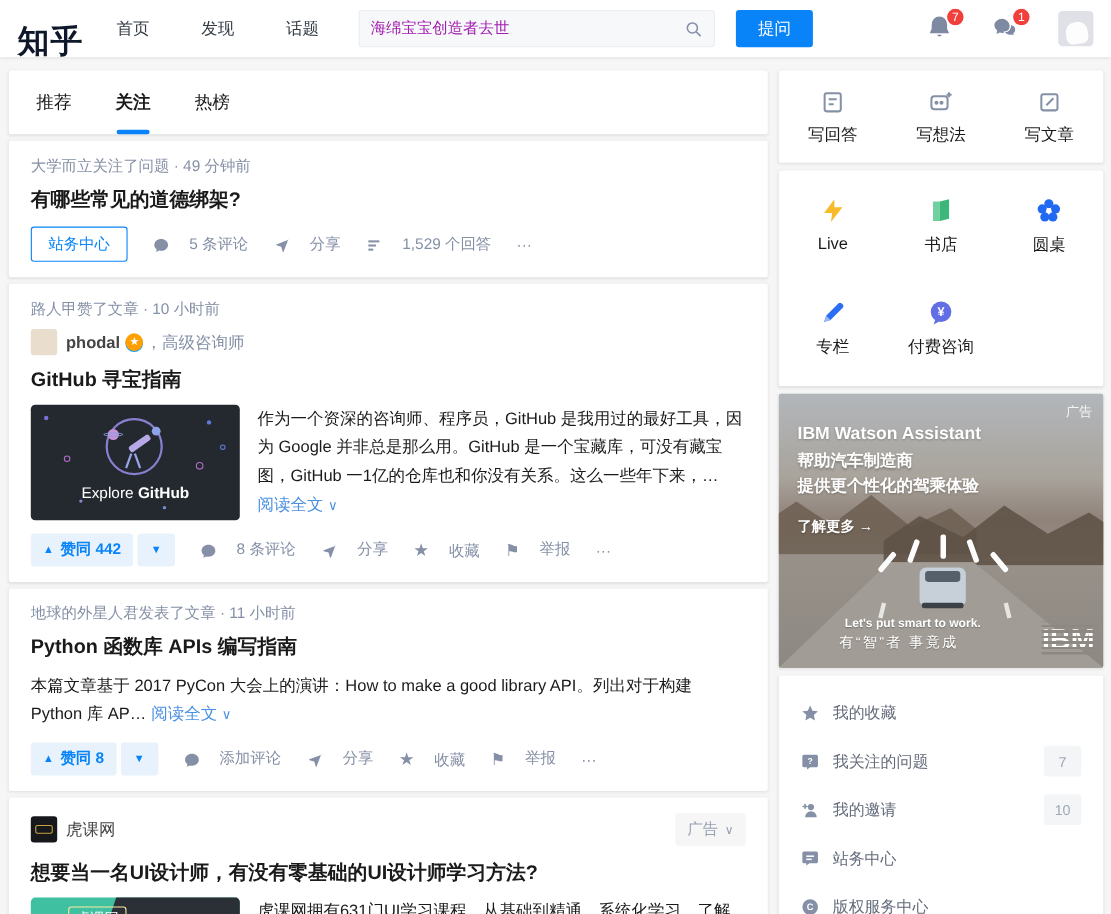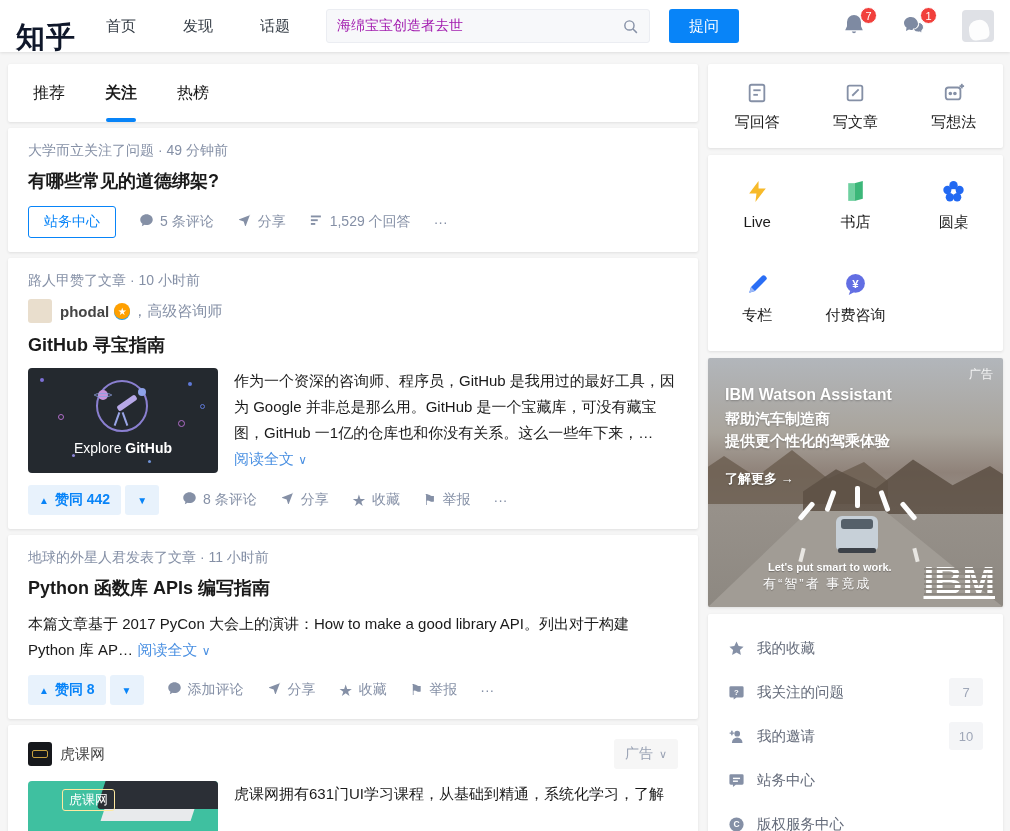--- a/index.html
+++ b/index.html
@@ -84,21 +84,21 @@
   .gh-planet { position:absolute; left:70px; top:22px; width:10px; height:10px; border-radius:50%; background:#c693d8; }
   .gh-ring { position:absolute; left:66px; top:25px; width:18px; height:4px; border-radius:50%; border:1px solid #8fa0e0; }
   .gh-moon { position:absolute; left:110px; top:20px; width:8px; height:8px; border-radius:50%; background:#8ea2e8; }
   .gh-dot { position:absolute; border-radius:50%; }
   .gh-text { position:absolute; left:0; right:0; top:72px; text-align:center; color:#fff; font-size:14px; }
   .gh-text b { font-weight:bold; }
   .feed-excerpt { font-size:15px; color:#1a1a1a; line-height:26px; }
   .read-more { color:#4a90e2; font-size:15px; cursor:pointer; white-space:nowrap; }
   .read-more .chev { font-size:12px; }
   .actions { display:flex; align-items:center; gap:23px; margin-top:12px; }
-  .act { display:inline-flex; align-items:flex-start; gap:6px; color:#8590a6; font-size:14px; cursor:pointer; }
+  .act { display:inline-flex; align-items:flex-end; gap:18px; color:#8590a6; font-size:14px; cursor:pointer; }
   .act svg { width:15px; height:15px; fill:currentColor; }
   .follow-btn {
     height:32px; padding:0 15px; border:1px solid #0884f8; color:#0884f8; background:#fff;
     border-radius:3px; font-size:14px; cursor:pointer; font-family:inherit;
   }
   .vote-group { display:inline-flex; gap:4px; }
   .vote-btn {
     height:30px; padding:0 11px; border:none; border-radius:3px; background:#e8f2fc; color:#0884f8;
     font-size:14px; font-weight:bold; cursor:pointer; display:inline-flex; align-items:center; gap:6px;
     font-family:inherit;
@@ -145,21 +145,21 @@
   .ibm-ray { position:absolute; width:5px; height:22px; background:#fdfdfd; border-radius:2px; }
   .ibm-car { position:absolute; left:128px; top:158px; width:42px; height:34px; background:#c7d0d8; border-radius:6px 6px 4px 4px; }
   .ibm-car::before { content:""; position:absolute; left:5px; top:3px; right:5px; height:10px; background:#55606a; border-radius:3px; }
   .ibm-car::after { content:""; position:absolute; left:2px; bottom:-3px; right:2px; height:5px; background:#3c4148; border-radius:2px; }
   .ibm-adlabel { position:absolute; top:8px; right:10px; color:rgba(255,255,255,.85); font-size:12px; }
   .ibm-title { position:absolute; left:17px; top:28px; color:#fff; font-size:16px; font-weight:bold; text-shadow:0 1px 2px rgba(0,0,0,.25); }
   .ibm-line { position:absolute; left:17px; color:#fff; font-size:15px; font-weight:bold; text-shadow:0 1px 2px rgba(0,0,0,.25); }
   .ibm-cta { position:absolute; left:17px; top:112px; color:#fff; font-size:13px; font-weight:bold; text-shadow:0 1px 2px rgba(0,0,0,.3); }
   .ibm-sloganEN { position:absolute; left:60px; bottom:34px; color:#fff; font-size:11px; font-weight:bold; text-shadow:0 1px 1px rgba(0,0,0,.3); }
   .ibm-sloganCN { position:absolute; left:55px; bottom:14px; color:#fff; font-size:13px; letter-spacing:2px; text-shadow:0 1px 1px rgba(0,0,0,.3); }
-  .ibm-logo { position:absolute; right:8px; bottom:6px; color:#fff; font-size:39px; font-weight:bold; letter-spacing:0; line-height:40px;text-decoration:underline; }
+  .ibm-logo { position:absolute; right:8px; bottom:6px; color:#fff; font-size:26px; font-weight:bold; letter-spacing:0; line-height:40px; }
   .ibm-logo::after { content:""; position:absolute; inset:4px 0 6px 0;
     background:repeating-linear-gradient(180deg,transparent 0 3px,#8d8881 3px 5px); }
   
   .links { padding:12px 0 14px; }
   .link-row { display:flex; align-items:center; height:44px; padding:0 20px; cursor:pointer; }
   .link-row svg { width:17px; height:17px; color:#8590a6; fill:currentColor; margin-right:12px; }
   .link-label { font-size:14.5px; color:#646b7a; }
   .link-badge {
     margin-left:auto; background:#f4f5f7; color:#9fa7b8; font-size:13px; min-width:34px; height:28px;
     display:flex; align-items:center; justify-content:center; border-radius:3px;
@@ -363,20 +363,21 @@
 
     <div class="card feed-item">
       <div class="ad-head">
         <div class="ad-logo"></div>
         <span class="ad-brand">虎课网</span>
         <span class="ad-chip">
           <span>广告</span>
           <span style="font-size:11px;">∨</span>
         </span>
       </div>
+      <div class="feed-title">想要当一名UI设计师，有没有零基础的UI设计师学习方法?</div>
       <div class="feed-body">
         <div class="thumb-huke">
           <div class="hk-monitor"></div>
 
           <span class="hk-brand">虎课网</span>
 
         </div>
         <div>
           <span class="feed-excerpt">虎课网拥有631门UI学习课程，从基础到精通，系统化学习，了解</span>
         </div>
@@ -387,37 +388,37 @@
   <div class="col-side">
 
     <div class="card creation">
       <div class="creation-item">
         <svg viewBox="0 0 24 24" fill="none" stroke="currentColor" stroke-width="2">
           <rect x="4" y="3" width="16" height="18" rx="2"></rect>
             <line x1="8" y1="9" x2="16" y2="9"></line>
             <line x1="8" y1="14" x2="13" y2="14"></line>
         </svg>
         <span class="creation-label">写回答</span>
-      </div>
-      <div class="creation-item">
-        <svg viewBox="0 0 24 24" fill="none" stroke="currentColor" stroke-width="2">
-          <rect x="4" y="4" width="16" height="16" rx="2"></rect>
-            <line x1="9" y1="15" x2="16" y2="8"></line>
-        </svg>
-        <span class="creation-label">写文章</span>
       </div>
       <div class="creation-item">
         <svg viewBox="0 0 24 24" fill="none" stroke="currentColor" stroke-width="2">
           <rect x="3" y="6" width="16" height="13" rx="3"></rect>
           <circle cx="8" cy="12.5" r="1" fill="currentColor"></circle>
             <circle cx="13" cy="12.5" r="1" fill="currentColor"></circle>
           <line x1="20.5" y1="2" x2="20.5" y2="7"></line>
             <line x1="18" y1="4.5" x2="23" y2="4.5"></line>
         </svg>
         <span class="creation-label">写想法</span>
+      </div>
+      <div class="creation-item">
+        <svg viewBox="0 0 24 24" fill="none" stroke="currentColor" stroke-width="2">
+          <rect x="4" y="4" width="16" height="16" rx="2"></rect>
+            <line x1="9" y1="15" x2="16" y2="8"></line>
+        </svg>
+        <span class="creation-label">写文章</span>
       </div>
     </div>
 
     <div class="card apps">
       <div class="app-item">
         <svg viewBox="0 0 24 24">
             <polygon points="13,2 4,14 11,14 10,22 20,9 13,9" fill="#f7ba2a"></polygon>
           </svg>
         <span class="app-label">Live</span>
       </div>

